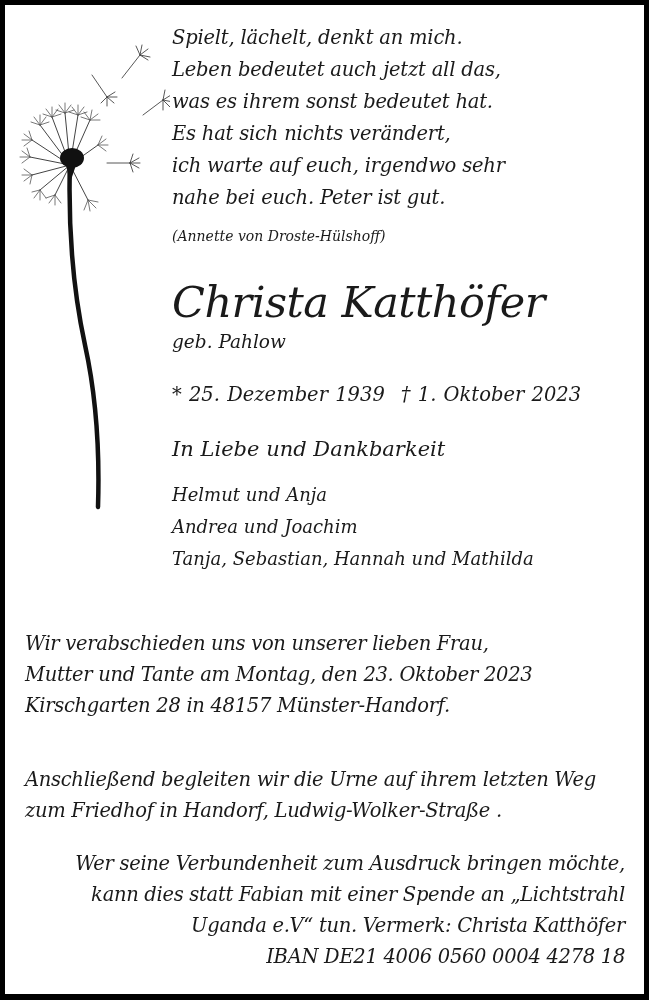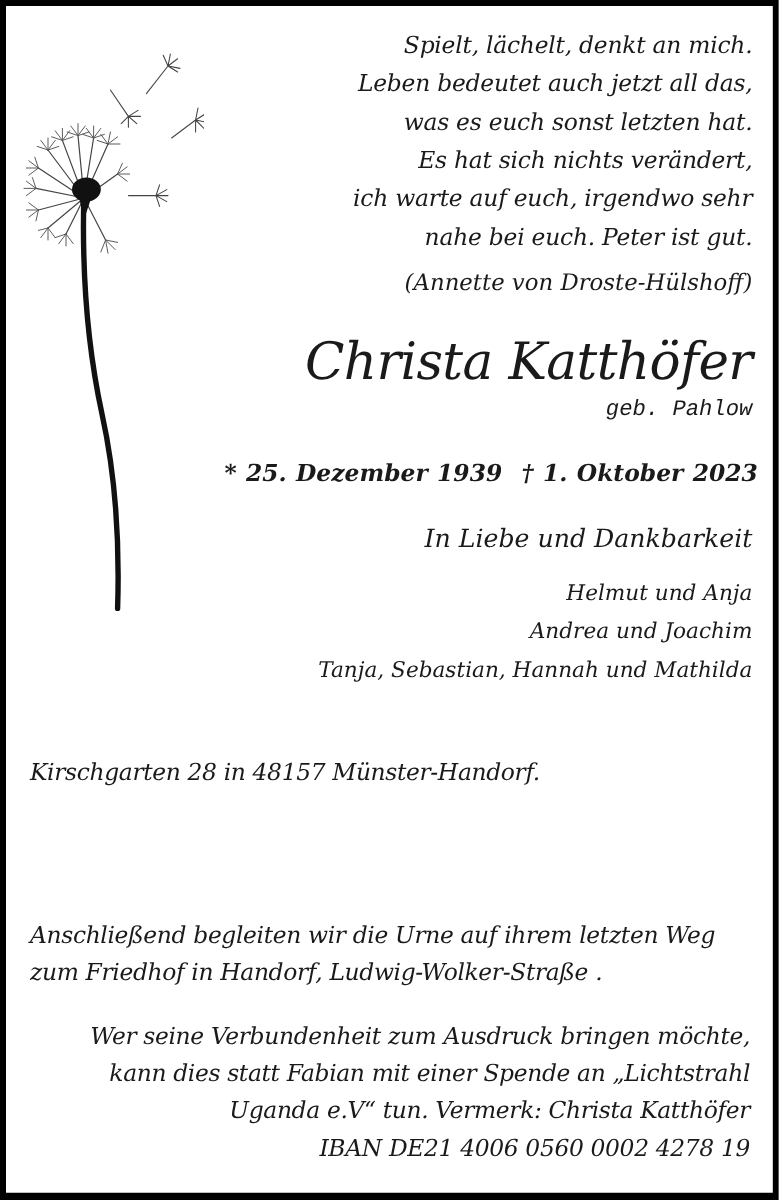--- a/index.html
+++ b/index.html
@@ -7,27 +7,27 @@
   .frame {
     position: absolute; left: 0; top: 0; width: 649px; height: 1000px;
     box-sizing: border-box; border-style: solid; border-color: #000;
     border-width: 5px 5px 6px 5px; background: #fff;
   }
   .serif {
     font-family: "DejaVu Serif", "Liberation Serif", serif;
     font-style: italic; color: #1a1a1a;
   }
   .dandelion { position: absolute; left: 10px; top: 25px; width: 160px; height: 490px; }
-  .right-col { position: absolute; left: 187px; width: 440px; text-align: right; }
+  .right-col { position: absolute; left: 172px; width: 440px; text-align: left; }
   .poem { top: 22px; }
   .poem .line { font-size: 19.5px; line-height: 32px; height: 32px; white-space: nowrap; letter-spacing: -0.2px; }
-  .author { top: 224px; font-size: 19px; line-height: 24px; }
+  .author { top: 224px; font-size: 14px; line-height: 24px; }
   .name { top: 272px; font-size: 43px; line-height: 60px; letter-spacing: -0.5px; white-space: nowrap; }
-  .maiden { top: 328px; font-size: 18.5px; line-height: 28px; font-family: Liberation Mono, monospace; }
-  .dates { top: 380px; font-size: 19.5px; line-height: 30px; white-space: nowrap; word-spacing: 1px; font-weight: bold; }
+  .maiden { top: 328px; font-size: 18.5px; line-height: 28px; }
+  .dates { top: 380px; font-size: 19.5px; line-height: 30px; white-space: nowrap; word-spacing: 1px; }
   .dates .gap { display: inline-block; width: 16px; }
   .dedication { top: 434px; font-size: 21px; line-height: 30px; }
   .family { top: 479px; }
   .family .line { font-size: 18px; line-height: 32px; height: 32px; white-space: nowrap; }
   .body-text { position: absolute; left: 25px; width: 600px; }
   .body-text .line { font-size: 19.5px; line-height: 31px; height: 31px; white-space: nowrap; letter-spacing: -0.3px; }
   .p1 { top: 628px; }
   .p2 { top: 764px; font-style: italic; }
   .p3 { top: 848px; text-align: right; }
 </style>
@@ -83,21 +83,21 @@
     </g>
 
     <ellipse cx="62" cy="133" rx="12" ry="10" fill="#111" stroke="none"></ellipse>
     <path d="M56 140 L 60 158 L 66 140 Z" fill="#111" stroke="none"></path>
   </g>
 </svg>
 
 <div class="right-col poem serif">
   <div class="line">Spielt, lächelt, denkt an mich.</div>
   <div class="line">Leben bedeutet auch jetzt all das,</div>
-  <div class="line">was es euch sonst letzten hat.</div>
+  <div class="line">was es ihrem sonst bedeutet hat.</div>
   <div class="line">Es hat sich nichts verändert,</div>
   <div class="line">ich warte auf euch, irgendwo sehr</div>
   <div class="line">nahe bei euch. Peter ist gut.</div>
 </div>
 
 <div class="right-col author serif">(Annette von Droste-Hülshoff)</div>
 
 <div class="right-col name serif">Christa Katthöfer</div>
 
 <div class="right-col maiden serif">geb. Pahlow</div>
@@ -108,26 +108,28 @@
 
 <div class="right-col dedication serif">In Liebe und Dankbarkeit</div>
 
 <div class="right-col family serif">
   <div class="line">Helmut und Anja</div>
   <div class="line">Andrea und Joachim</div>
   <div class="line">Tanja, Sebastian, Hannah und Mathilda</div>
 </div>
 
 <div class="body-text p1 serif">
+  <div class="line">Wir verabschieden uns von unserer lieben Frau,</div>
+  <div class="line">Mutter und Tante am Montag, den 23. Oktober 2023</div>
   <div class="line">Kirschgarten 28 in 48157 Münster-Handorf.</div>
 </div>
 
 <div class="body-text p2 serif">
   <div class="line">Anschließend begleiten wir die Urne auf ihrem letzten Weg</div>
   <div class="line">zum Friedhof in Handorf, Ludwig-Wolker-Straße .</div>
 </div>
 
 <div class="body-text p3 serif">
   <div class="line">Wer seine Verbundenheit zum Ausdruck bringen möchte,</div>
   <div class="line">kann dies statt Fabian mit einer Spende an „Lichtstrahl</div>
   <div class="line">Uganda e.V“ tun. Vermerk: Christa Katthöfer</div>
-  <div class="line">IBAN DE21 4006 0560 0002 4278 19</div>
+  <div class="line">IBAN DE21 4006 0560 0004 4278 18</div>
 </div>
 
 </body></html>

